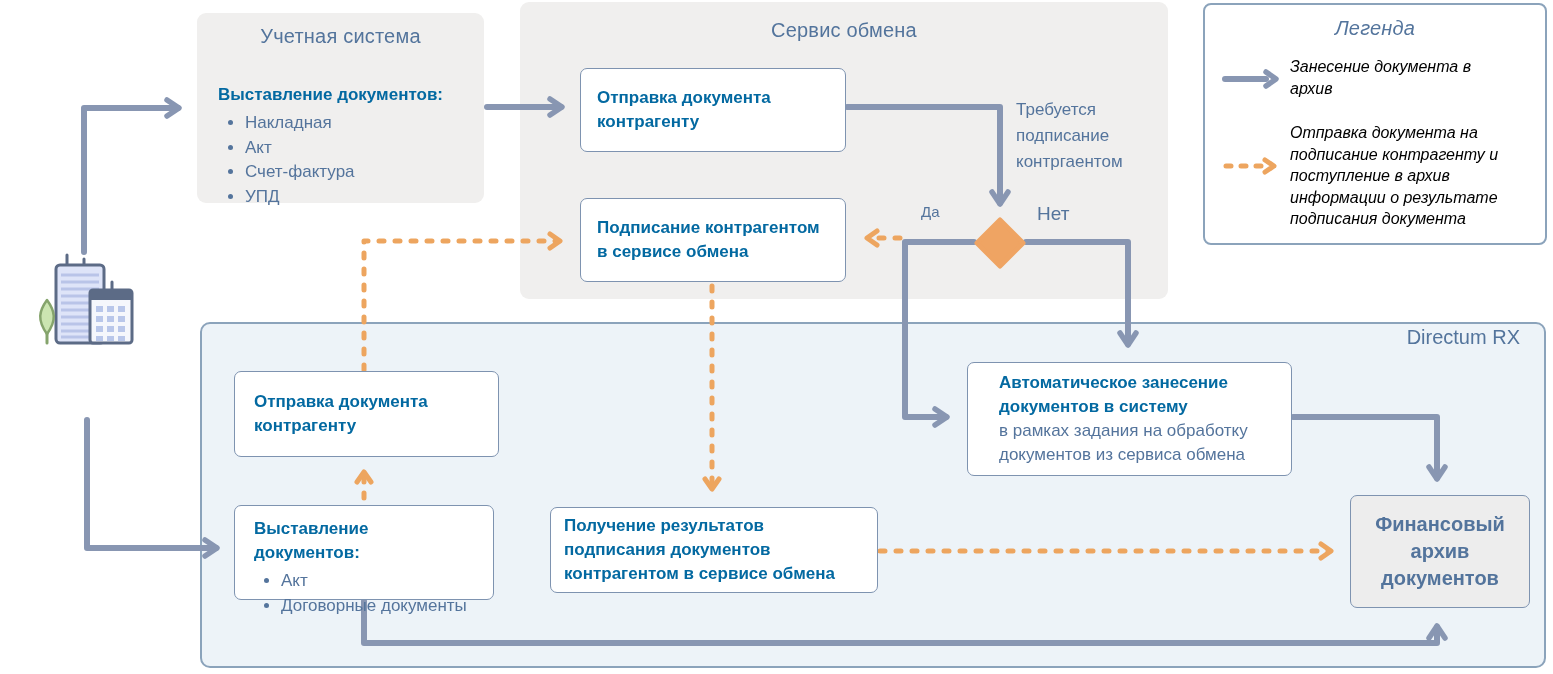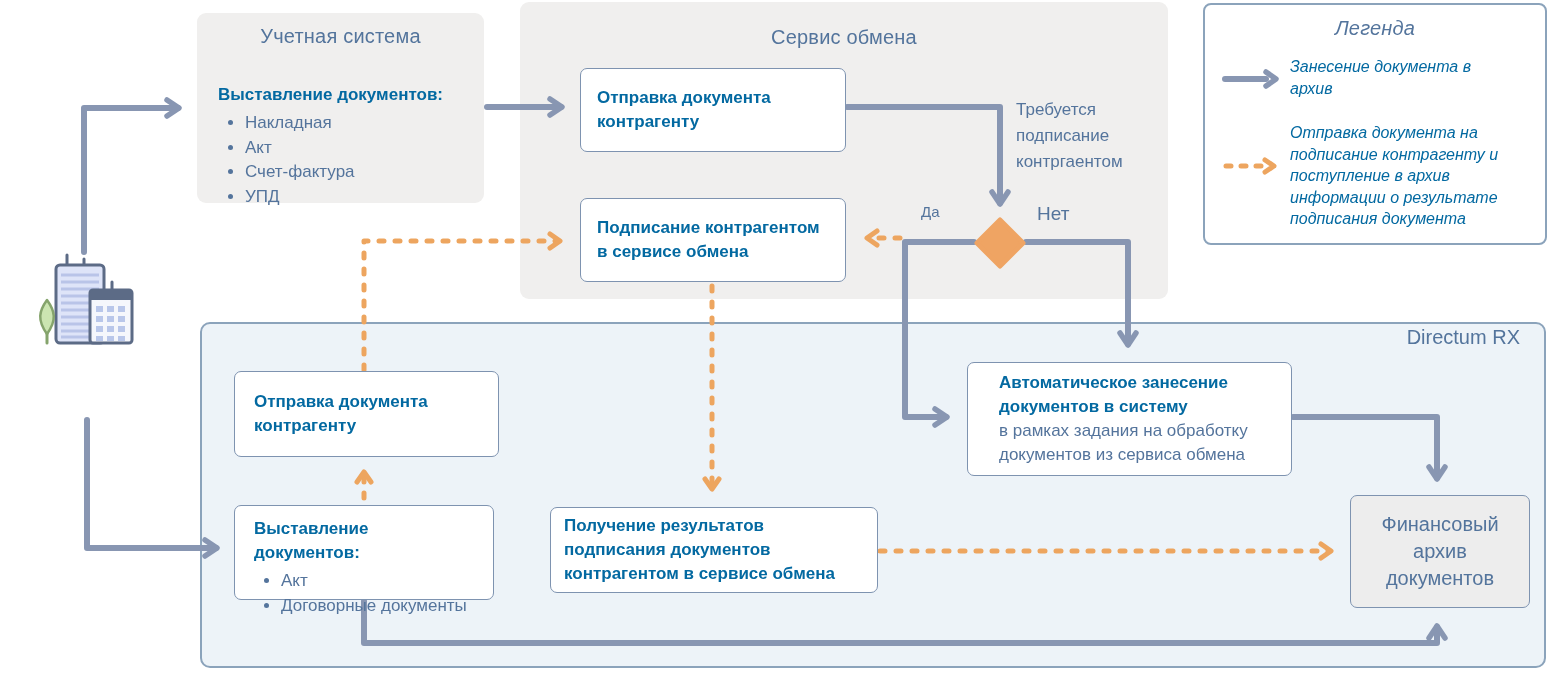--- a/index.html
+++ b/index.html
@@ -11,21 +11,21 @@
   .container{position:absolute;box-sizing:border-box;border-radius:9px;}
   .c-accounting{left:197px;top:13px;width:287px;height:190px;background:#f0efee;}
   .c-exchange{left:520px;top:2px;width:648px;height:297px;background:#f0efee;}
   .c-directum{left:200px;top:322px;width:1346px;height:346px;background:#edf3f8;border:2px solid #8ba3bb;border-radius:10px;}
   .c-legend{left:1203px;top:3px;width:344px;height:242px;background:#ffffff;border:2px solid #8ba3bb;border-radius:8px;font-style:italic;}
   .container-title{
     position:absolute;left:0;right:0;text-align:center;
     font-size:20px;color:#53749c;letter-spacing:.2px;
   }
   .c-accounting .container-title{top:12px;}
-  .c-exchange .container-title{top:24px;}
+  .c-exchange .container-title{top:17px;}
   .c-legend .container-title{top:12px;}
   .directum-label{
     position:absolute;right:24px;top:2px;font-size:20px;color:#53749c;
   }
   
   .node{
     position:absolute;box-sizing:border-box;background:#fff;
     border:1.6px solid #7e93b0;border-radius:7px;
     display:flex;flex-direction:column;justify-content:center;
     padding:10px 16px;z-index:6;
@@ -33,35 +33,35 @@
   .node .bold, .list-header{font-size:17px;font-weight:700;color:#0369a1;line-height:24px;white-space:pre-line;}
   .node .regular{font-size:17px;color:#54749c;line-height:24px;white-space:pre-line;}
   .n-send-service{left:580px;top:68px;width:266px;height:84px;}
   .n-signing-service{left:580px;top:198px;width:266px;height:84px;}
   .n-send-directum{left:234px;top:371px;width:265px;height:86px;padding-left:19px;}
   .n-issuing-directum{left:234px;top:505px;width:260px;height:95px;justify-content:flex-start;padding-top:11px;padding-left:19px;}
   .n-results{left:550px;top:507px;width:328px;height:86px;padding-left:13px;}
   .n-auto{left:967px;top:362px;width:325px;height:114px;padding-left:31px;}
   .n-archive{
     left:1350px;top:495px;width:180px;height:113px;background:#ededed;
-    align-items:center;text-align:center;
+    align-items:center;text-align:center;font-weight:bold;
   }
   .n-archive .archive-text{font-size:20px;color:#53749c;line-height:27px;white-space:pre-line;}
   
   .doc-list{margin:4px 0 0 0;padding:0 0 0 27px;}
   .doc-list li{font-size:17px;color:#54749c;line-height:24.5px;}
   .acc-content{position:absolute;left:21px;top:70px;right:10px;}
   
   .free-label{position:absolute;color:#54749c;z-index:7;}
   .l-requires{left:1016px;top:97px;width:134px;font-size:17px;line-height:26px;}
   .l-yes{left:921px;top:203px;font-size:15px;text-align:center;}
   .l-no{left:1037px;top:203px;font-size:19px;}
   .l-org{left:12px;top:350px;width:152px;text-align:center;font-size:20px;line-height:29px;color:#53749c;}
   
-  .legend-item-text{position:absolute;font-size:16px;line-height:21.5px;color:#0369a1;}
+  .legend-item-text{position:absolute;font-size:16px;line-height:21.5px;color:#000000;}
   .lt-1{left:85px;top:51px;width:205px;}
   .lt-2{left:85px;top:117px;width:212px;}
   .legend-icon{position:absolute;}
   .li-1{left:17px;top:63px;}
   .li-2{left:17px;top:150px;}
   
   .wires{position:absolute;left:0;top:0;z-index:5;pointer-events:none;}
   .org-icon{position:absolute;left:36px;top:250px;z-index:6;}
 </style>
 </head>

